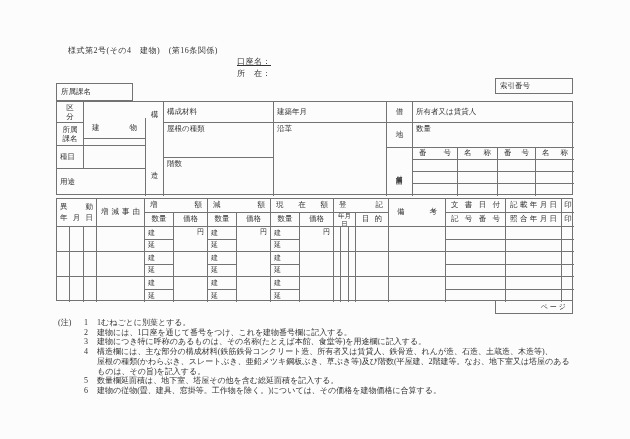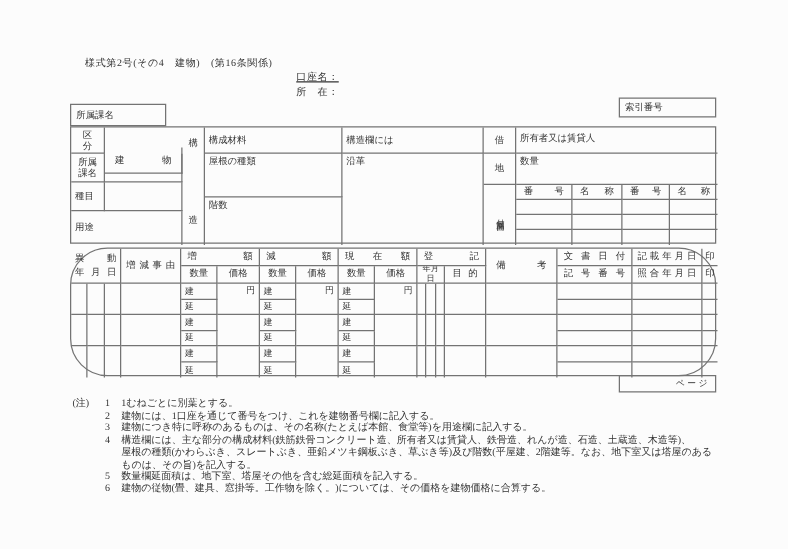--- a/index.html
+++ b/index.html
@@ -78,21 +78,21 @@
         <span>構成材料</span>
       </div>
     <div class="cell topL" style="left:107px;top:21px;width:110px;height:35px;">
         <span>屋根の種類</span>
       </div>
     <div class="cell topL noB" style="left:107px;top:56px;width:110px;height:38px;">
         <span>階数</span>
       </div>
 
     <div class="cell" style="left:217px;top:0;width:113px;height:21px;">
-        <span>構造欄には</span>
+        <span>建築年月</span>
       </div>
     <div class="cell topL noB" style="left:217px;top:21px;width:113px;height:73px;">
         <span>沿革</span>
       </div>
 
     <div class="cell c" style="left:330px;top:0;width:26px;height:21px;">
         <span>借</span>
       </div>
     <div class="cell c" style="left:330px;top:21px;width:26px;height:25px;">
         <span>地</span>
@@ -128,21 +128,21 @@
     <div class="cell" style="left:356px;top:70px;width:45px;height:12px;"></div>
     <div class="cell" style="left:401px;top:70px;width:40px;height:12px;"></div>
     <div class="cell" style="left:441px;top:70px;width:38px;height:12px;"></div>
     <div class="cell noR" style="left:479px;top:70px;width:38px;height:12px;"></div>
     <div class="cell noB" style="left:356px;top:82px;width:45px;height:12px;"></div>
     <div class="cell noB" style="left:401px;top:82px;width:40px;height:12px;"></div>
     <div class="cell noB" style="left:441px;top:82px;width:38px;height:12px;"></div>
     <div class="cell noR noB" style="left:479px;top:82px;width:38px;height:12px;"></div>
   </div>
 
-  <div class="tbl" style="left:56px;top:198px;width:517px;height:103px;border-radius:30px;">
+  <div class="tbl" style="left:56px;top:198px;width:517px;height:103px;">
 
     <div class="cell vcol" style="left:0;top:0;width:40px;height:28px;">
       <span>異動</span>
         <span>年月日</span>
     </div>
     <div class="cell spread" style="left:40px;top:0;width:48px;height:28px;padding:0 4px;">
         <span>増減事由</span>
       </div>
     <div class="cell spread" style="left:88px;top:0;width:63px;height:14px;padding:0 5px;">
         <span>増額</span>

